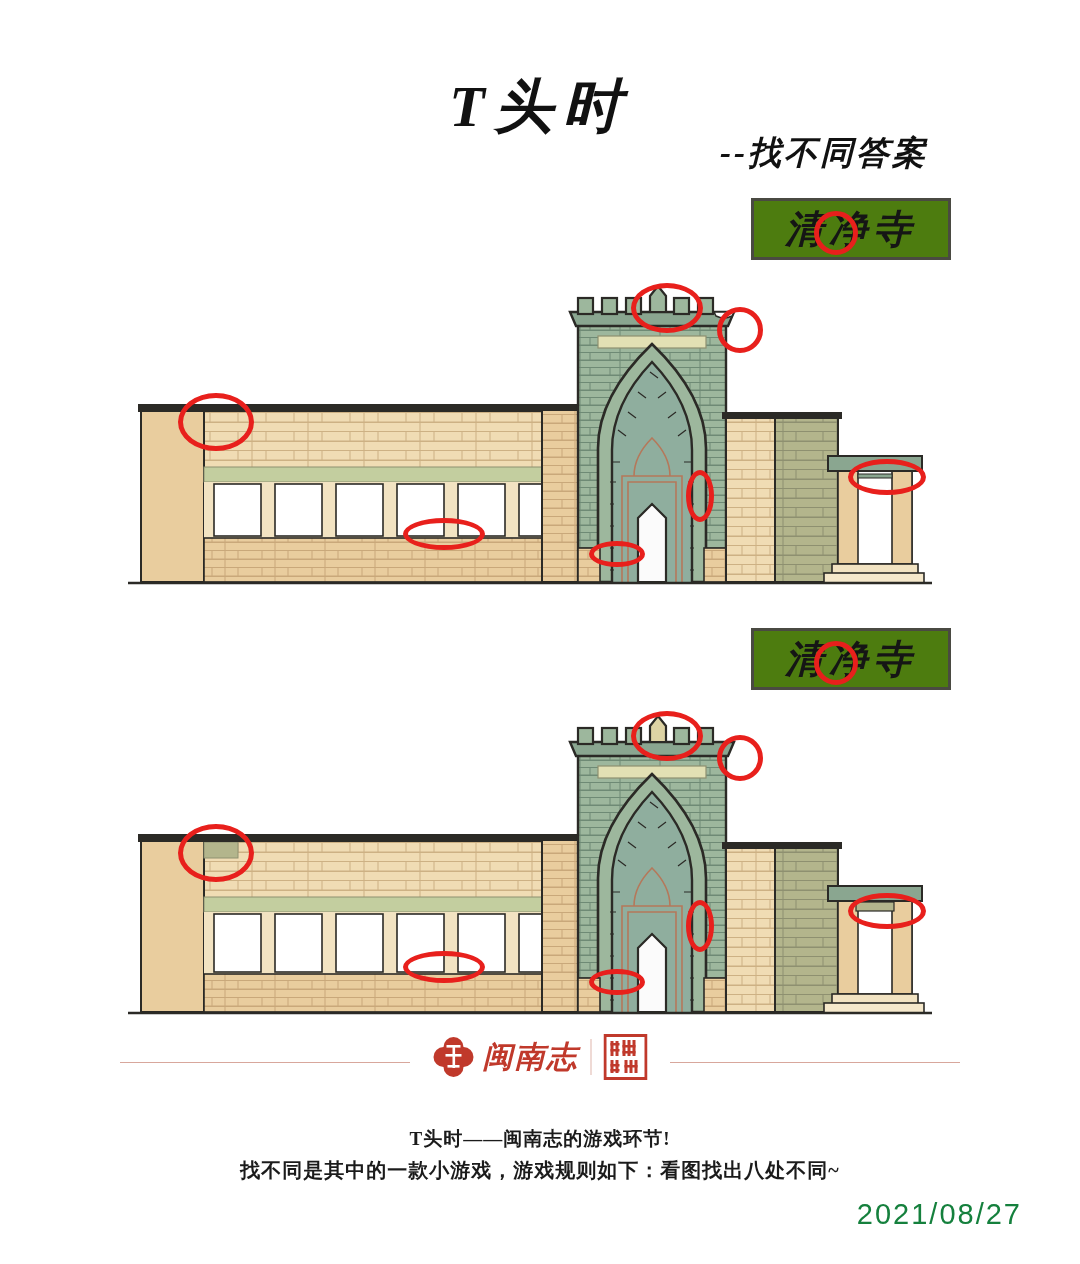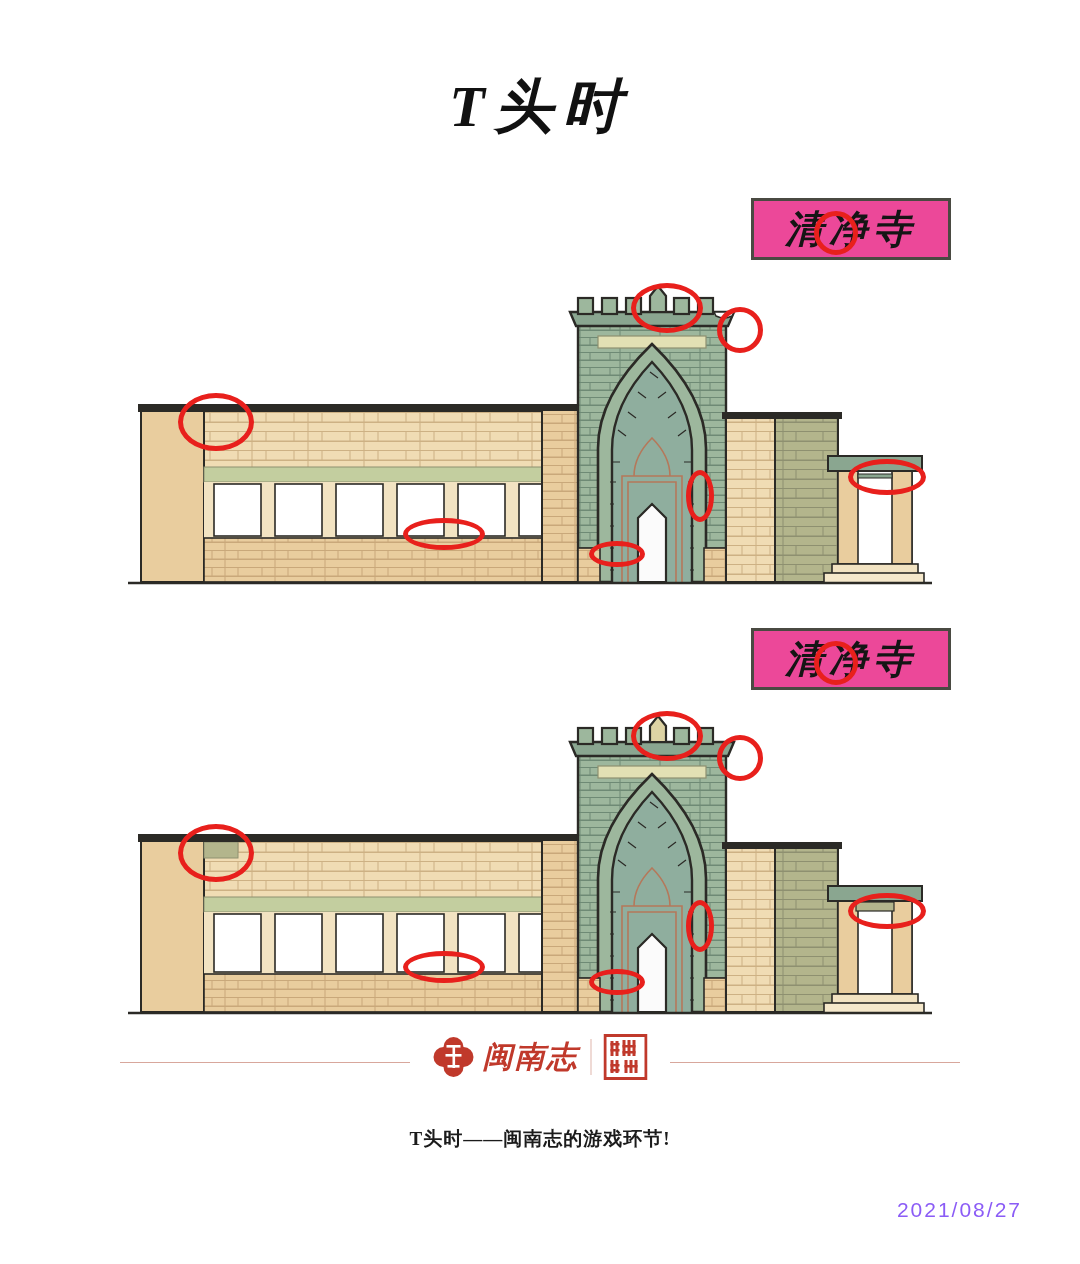--- a/index.html
+++ b/index.html
@@ -44,21 +44,21 @@
     letter-spacing: 3px;
     color: #111111;
     font-style: italic;
   }
 
   
   .plaque {
     position: absolute;
     width: 200px;
     height: 62px;
-    background: #ec4899;
+    background: #4d7c0f;
     border: 3px solid #4a4a42;
     box-sizing: border-box;
   }
   .plaque-text {
     position: absolute;
     inset: 0;
     display: flex;
     align-items: center;
     justify-content: center;
     font-family: "Liberation Serif", "DejaVu Serif", serif;
@@ -148,31 +148,32 @@
     letter-spacing: 1px;
   }
   #footer-line-1 { top: 1126px; }
   #footer-line-2 { top: 1157px; font-size: 20px; }
 
   .date {
     position: absolute;
     right: 58px;
     top: 1198px;
     font-family: "Liberation Sans", "DejaVu Sans", sans-serif;
-    font-size: 21px;
+    font-size: 29px;
     letter-spacing: 2px;
-    color: #8b5cf6;
+    color: #15803d;
   }
 </style>
 </head>
 <body>
 
 <div class="page">
 
   <div class="title">T头时</div>
+  <div class="subtitle">--找不同答案</div>
 
   <div class="illustration" id="illustration-top">
     <svg width="1080" height="320" viewBox="0 0 1080 320" xmlns="http://www.w3.org/2000/svg">
       <defs>
         <pattern id="brickTanT" width="56" height="19" patternUnits="userSpaceOnUse">
           <rect width="56" height="19" fill="#f0dcb4"></rect>
           <path d="M0 0.5H56M0 19H56M28 0V19M0 9.5H56M14 9.5V19M42 9.5V19" stroke="#cdb184" stroke-width="1" fill="none"></path>
         </pattern>
         <pattern id="brickTanT2" width="50" height="17" patternUnits="userSpaceOnUse">
           <rect width="50" height="17" fill="#e9cd9e"></rect>
@@ -422,15 +423,16 @@
           <rect x="21" y="26" width="3" height="13"></rect>
             <rect x="26" y="26" width="3" height="13"></rect>
           <rect x="31" y="26" width="3" height="13"></rect>
             <rect x="21" y="31" width="13" height="2.5"></rect>
         </g>
       </svg>
     </div>
   </div>
 
   <div class="footer-line" id="footer-line-1">T头时——闽南志的游戏环节!</div>
+  <div class="footer-line" id="footer-line-2">找不同是其中的一款小游戏，游戏规则如下：看图找出八处不同~</div>
   <div class="date">2021/08/27</div>
 
 </div>
 
 </body></html>

